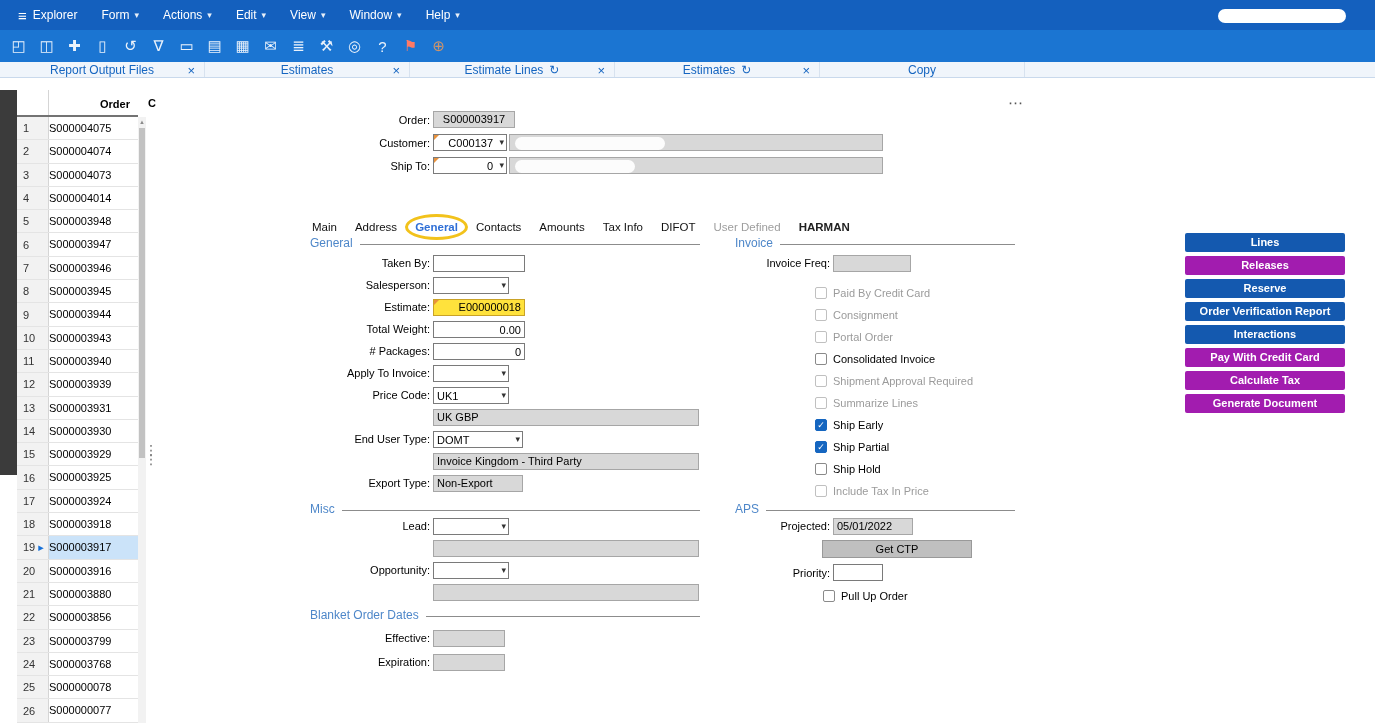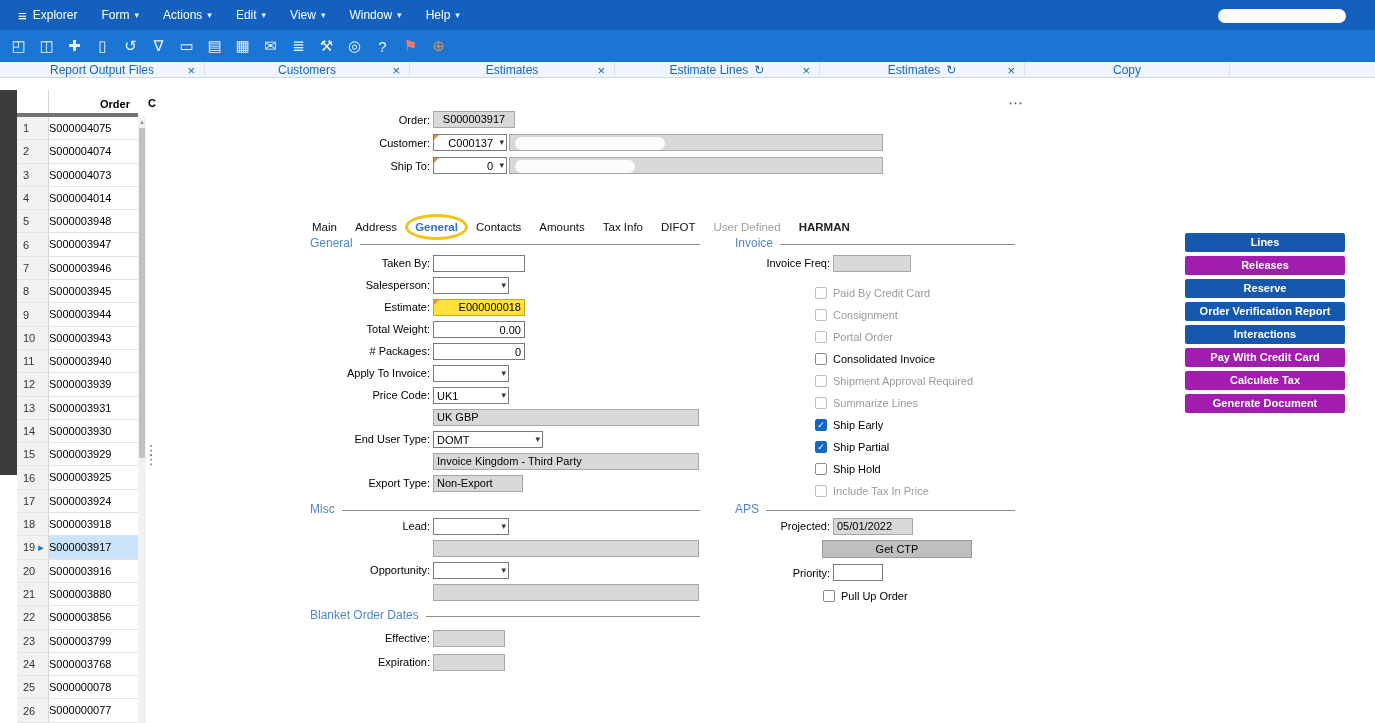--- a/index.html
+++ b/index.html
@@ -28,21 +28,21 @@
   .wtab .wtab-close::before{content:"×";}
   .wtab .link-icon{display:none;margin-left:6px;font-size:12px;}
   .wtab.linked .link-icon{display:inline;}
   .wtab.linked .link-icon::before{content:"↻";}
   .wtab.active{background:#1460BE;color:#fff;border-right:none;}
 
   
   .grid-panel{position:absolute;left:0;top:90px;width:146px;height:633px;background:#fff;overflow:hidden;}
   .dark-strip{position:absolute;left:0;top:0;width:17px;height:385px;background:#3B3B3B;}
   .grid-head{position:absolute;left:17px;top:0;width:121px;height:27px;display:flex;
-             border-bottom:4px solid #737373;background:#fff;box-sizing:border-box;}
+             border-bottom:2px solid #737373;background:#fff;box-sizing:border-box;}
   .gh-num{width:32px;border-right:1px solid #D5D5D5;box-sizing:border-box;}
   .gh-order{width:89px;font-weight:bold;text-align:right;padding:8px 8px 0 0;box-sizing:border-box;}
   .grid-rows{position:absolute;left:17px;top:27px;width:121px;display:flex;flex-direction:column;}
   .grid-row{display:flex;height:23.3px;border-bottom:1px solid #E4E4E4;box-sizing:border-box;}
   .cell-num{width:32px;background:#F2F2F2;color:#333;border-right:1px solid #D5D5D5;
             box-sizing:border-box;display:flex;align-items:center;padding-left:6px;}
   .row-arrow{margin-left:3px;}
   .grid-row.selected .row-arrow::before{content:"▸";color:#1670D8;font-size:11px;}
   .cell-order{width:89px;text-align:left;padding:5px 8px 0 0;box-sizing:border-box;}
   .grid-row.selected .cell-order{background:#CBE3F9;}
@@ -159,25 +159,20 @@
     </div>
 
   <div class="tabbar">
 
       <div class="wtab">
         <span class="wtab-label">Report Output Files</span>
 
         <span class="wtab-close"></span>
       </div>
 
-      <div class="wtab">
-        <span class="wtab-label">Customers</span>
-
-        <span class="wtab-close"></span>
-      </div>
 
 
       <div class="wtab">
         <span class="wtab-label">Estimates</span>
 
         <span class="wtab-close"></span>
       </div>
 
       <div class="wtab linked">
         <span class="wtab-label">Estimate Lines</span>
@@ -483,21 +478,21 @@
         <span class="val"></span>
       </div>
 
     <div class="flabel" style="left:164px;top:297px;">Price Code:</div>
     <div class="combo" style="left:287px;top:297px;width:76px;">
         <span class="val">UK1</span>
       </div>
     <div class="field ro" style="left:287px;top:319px;width:266px;">UK GBP</div>
 
     <div class="flabel" style="left:164px;top:341px;">End User Type:</div>
-    <div class="combo" style="left:287px;top:341px;width:110px;">
+    <div class="combo" style="left:287px;top:341px;width:90px;">
         <span class="val">DOMT</span>
       </div>
     <div class="field ro" style="left:287px;top:363px;width:266px;">Invoice Kingdom - Third Party</div>
 
     <div class="flabel" style="left:164px;top:385px;">Export Type:</div>
     <div class="field ro" style="left:287px;top:385px;width:90px;">Non-Export</div>
 
     <div class="section-h" style="left:164px;top:412px;width:390px;">
       <span class="st">Misc</span>
         <span class="line"></span>

